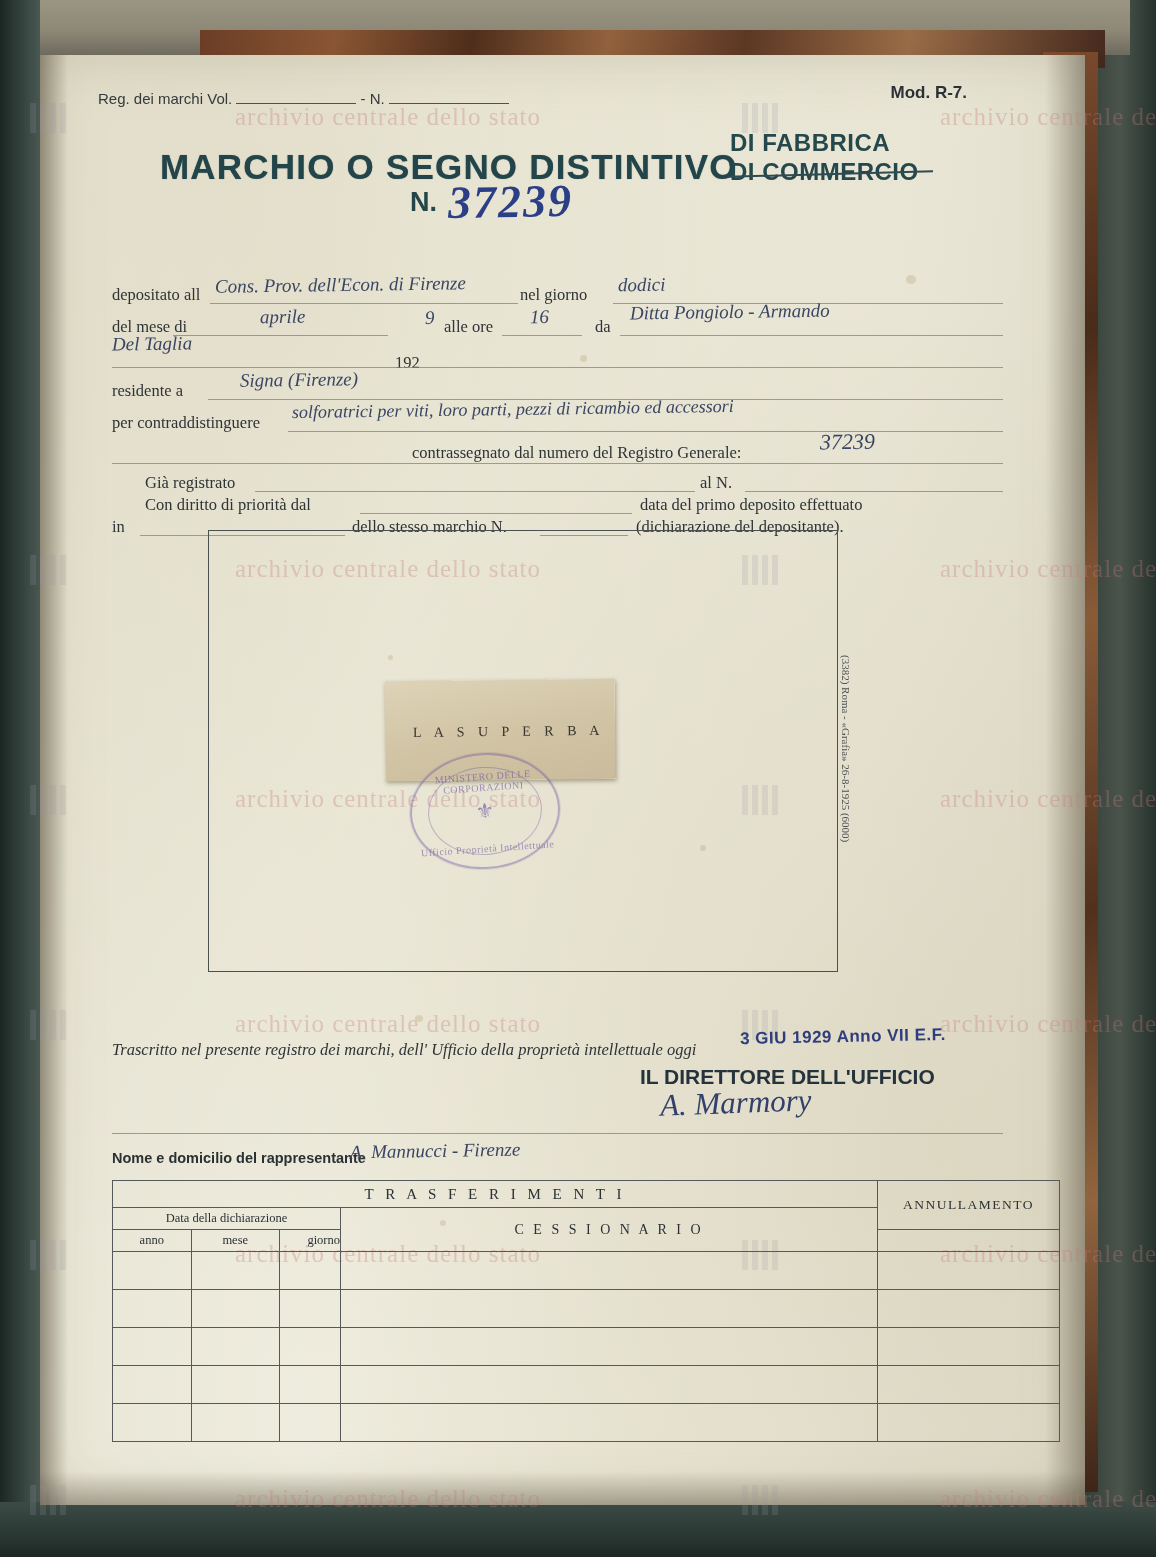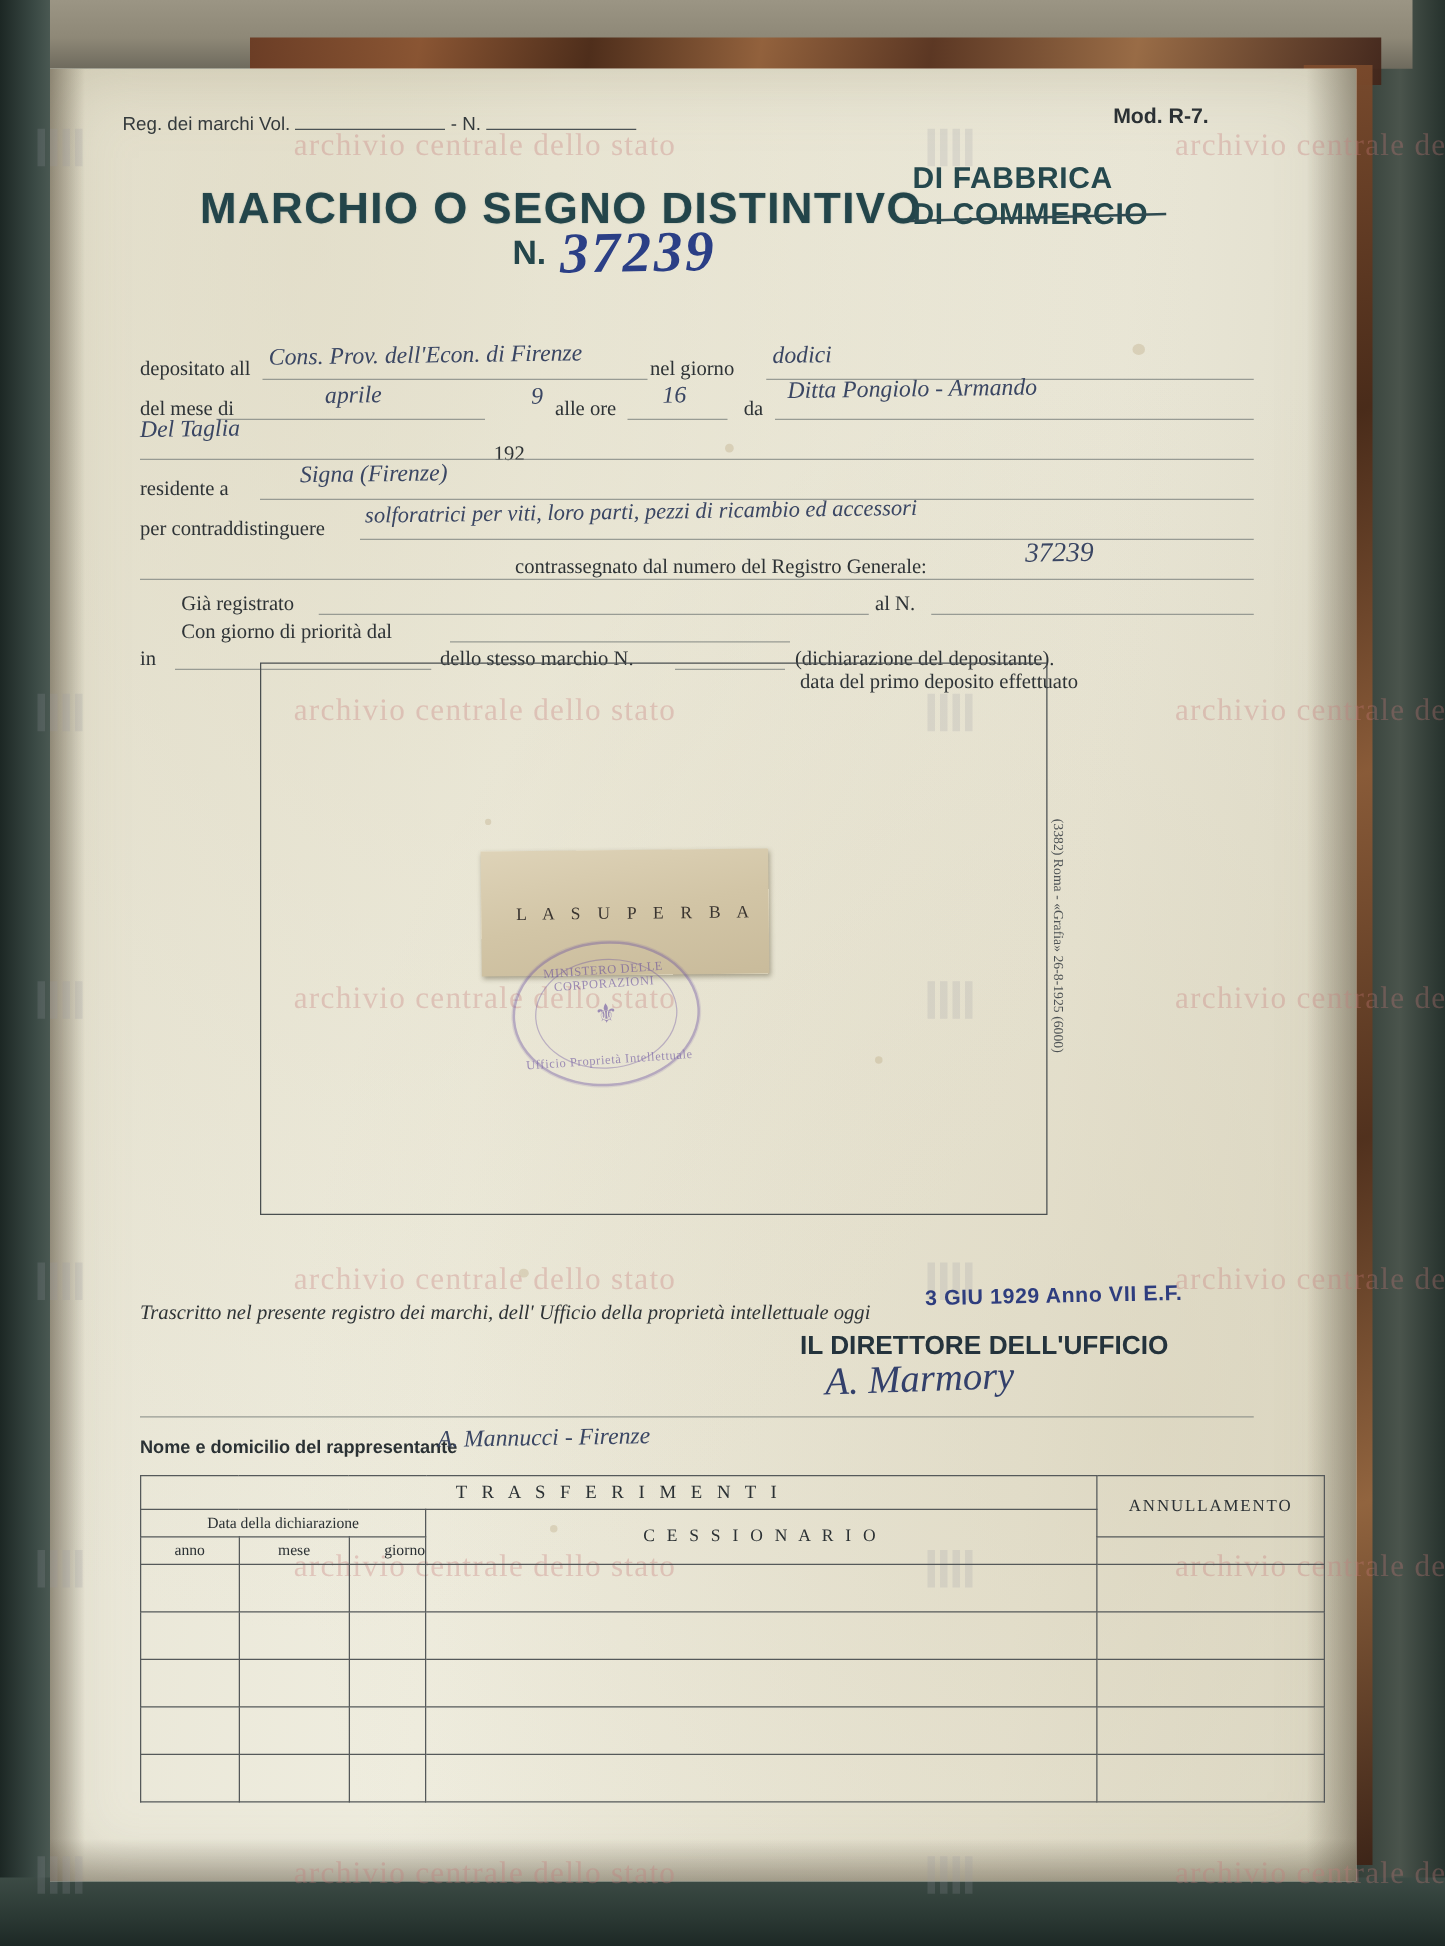--- a/index.html
+++ b/index.html
@@ -536,23 +536,23 @@
       <div class="rule" style="left:72px; top:408px; width:891px;"></div>
 
       <div class="frm" style="left:372px; top:388px;">contrassegnato dal numero del Registro Generale:</div>
       <div class="hand" style="left:780px; top:374px; font-size:22px;">37239</div>
 
       <div class="frm" style="left:105px; top:418px;">Già registrato</div>
       <div class="rule" style="left:215px; top:436px; width:440px;"></div>
       <div class="frm" style="left:660px; top:418px;">al N.</div>
       <div class="rule" style="left:705px; top:436px; width:258px;"></div>
 
-      <div class="frm" style="left:105px; top:440px;">Con giorno di priorità dal</div>
+      <div class="frm" style="left:105px; top:440px;">Con diritto di priorità dal</div>
       <div class="rule" style="left:320px; top:458px; width:272px;"></div>
-      <div class="frm" style="left:600px; top:440px;margin-top:40px;">data del primo deposito effettuato</div>
+      <div class="frm" style="left:600px; top:440px;">data del primo deposito effettuato</div>
 
       <div class="frm" style="left:72px; top:462px;">in</div>
       <div class="rule" style="left:100px; top:480px; width:205px;"></div>
       <div class="frm" style="left:312px; top:462px;">dello stesso marchio N.</div>
       <div class="rule" style="left:500px; top:480px; width:88px;"></div>
       <div class="frm" style="left:596px; top:462px;">(dichiarazione del depositante).</div>
 
       <div class="markbox"></div>
       <div class="label-slip">
         <span>L A   S U P E R B A</span>

